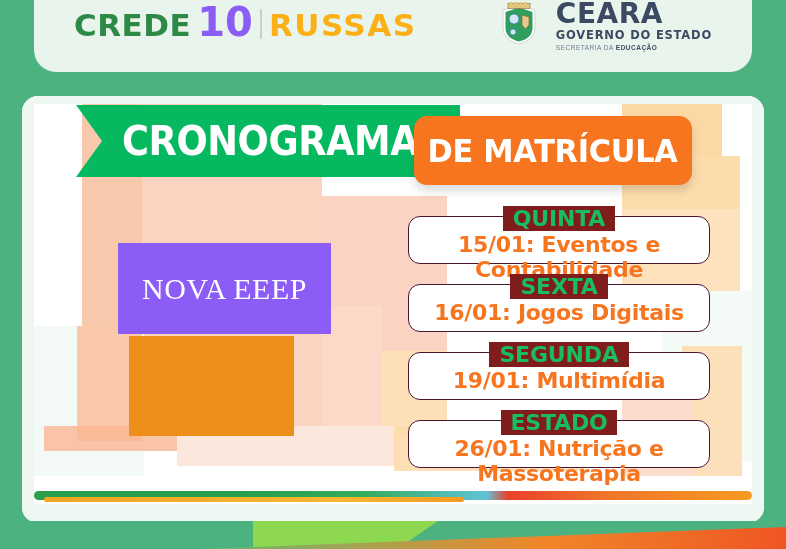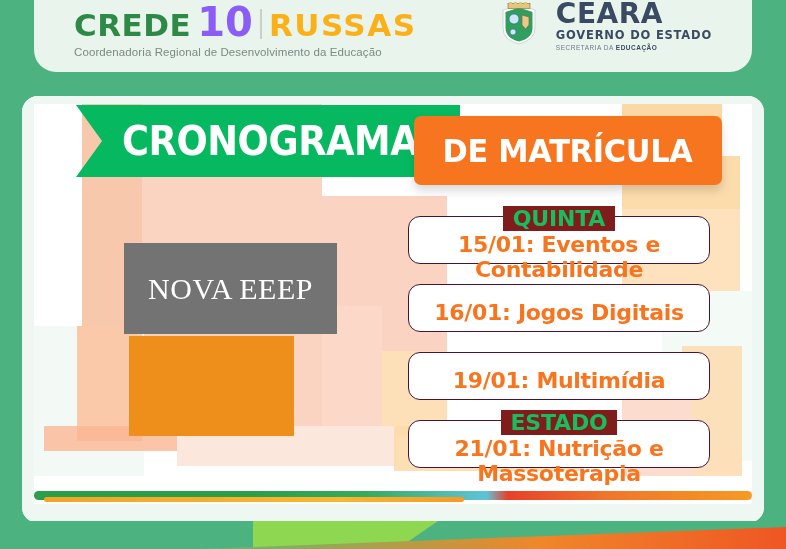--- a/index.html
+++ b/index.html
@@ -148,45 +148,45 @@
     font-size: 40px;
     color: #ffffff;
     letter-spacing: -0.5px;
     transform: scaleX(0.92);
     transform-origin: left center;
     margin-left: 46px;
   }
   .banner-orange {
     position: absolute;
     left: 392px; top: 20px;
-    width: 308px;
+    width: 278px;
     height: 69px;
     background: #f7751f;
-    border-radius: 7px;
+    border-radius: 13px;
     display: flex;
     align-items: center;
     justify-content: center;
     box-shadow: 0 6px 10px rgba(0,0,0,0.14);
   }
   .banner-orange span {
     font-family: "DejaVu Sans", sans-serif;
     font-weight: bold;
     font-size: 32px;
     color: #ffffff;
     letter-spacing: -0.3px;
     transform: scaleX(0.95);
   }
 
   
   .navy-box {
     position: absolute;
-    left: 102px; top: 147px;
+    left: 96px; top: 147px;
     width: 213px;
     height: 91px;
-    background: #737373;
+    background: #8b5cf6;
     display: flex;
     flex-direction: column;
     align-items: center;
     justify-content: center;
   }
   .navy-box div {
     font-family: "Liberation Serif", serif;
     font-weight: normal;
     font-size: 30px;
     color: #ffffff;
@@ -303,21 +303,20 @@
 
 <div id="poster">
 
   <div class="header-band"></div>
   <div class="header-card">
 
     <div class="logo-crede">
       <div class="crede-line">
         <span class="crede-word">CREDE</span><span class="crede-num">10</span><span class="crede-div"></span><span class="crede-city">RUSSAS</span>
       </div>
-      <div class="crede-sub">Coordenadoria Regional de Desenvolvimento da Educação</div>
     </div>
 
     <div class="logo-ceara">
       <span>
         <svg class="coat" viewBox="0 0 38 44" xmlns="http://www.w3.org/2000/svg">
           <path d="M3 8 L19 3 L35 8 L35 26 Q35 38 19 42 Q3 38 3 26 Z" fill="#ffffff" stroke="#cfd8d2" stroke-width="1"></path>
           <path d="M5.5 10 L19 5.6 L32.5 10 L32.5 26 Q32.5 36 19 39.6 Q5.5 36 5.5 26 Z" fill="#2f9e5e"></path>
           <circle cx="14" cy="17" r="5" fill="#cfe7f5" stroke="#2f6f9e" stroke-width="0.7"></circle>
           <path d="M22 13 l7 2 0 8 -3.5 4 -3.5 -4 z" fill="#e8c98a" stroke="#8a6a2f" stroke-width="0.7"></path>
           <circle cx="13" cy="30" r="3" fill="#cfe7f5" stroke="#2f6f9e" stroke-width="0.6"></circle>
@@ -374,32 +373,34 @@
     <div class="sched">
 
       <div class="sched-item">
         <div class="sched-box"></div>
         <div class="sched-day"><span>QUINTA</span></div>
         <div class="sched-text">15/01: Eventos e Contabilidade</div>
       </div>
 
       <div class="sched-item">
         <div class="sched-box"></div>
+        <div class="sched-day"><span>SEXTA</span></div>
         <div class="sched-text">16/01: Jogos Digitais</div>
       </div>
 
       <div class="sched-item">
         <div class="sched-box"></div>
+        <div class="sched-day"><span>SEGUNDA</span></div>
         <div class="sched-text">19/01: Multimídia</div>
       </div>
 
       <div class="sched-item">
         <div class="sched-box"></div>
         <div class="sched-day"><span>ESTADO</span></div>
-        <div class="sched-text">21/01: Nutrição e Massoterapia</div>
+        <div class="sched-text">26/01: Nutrição e Massoterapia</div>
       </div>
 
     </div>
 
     <div class="stripe-wrap">
       <div class="stripe-a"></div>
       <div class="stripe-b"></div>
     </div>
   </div>
 

